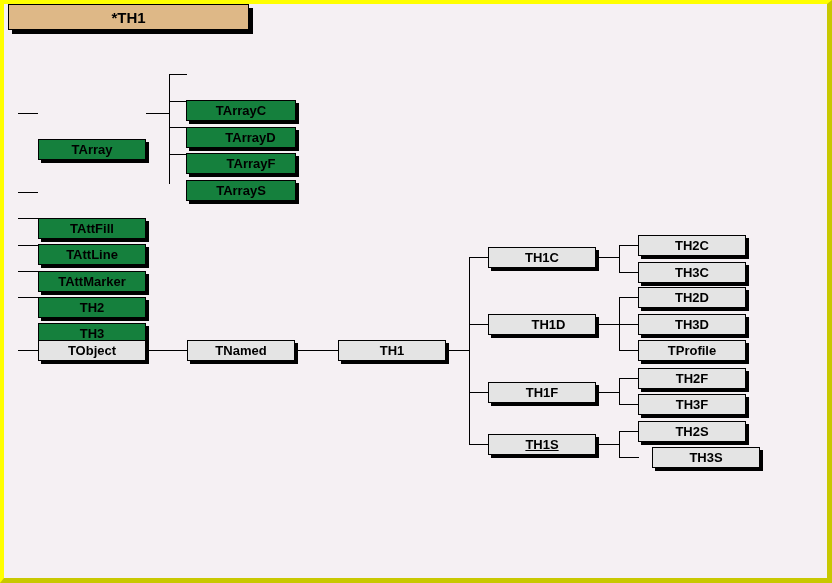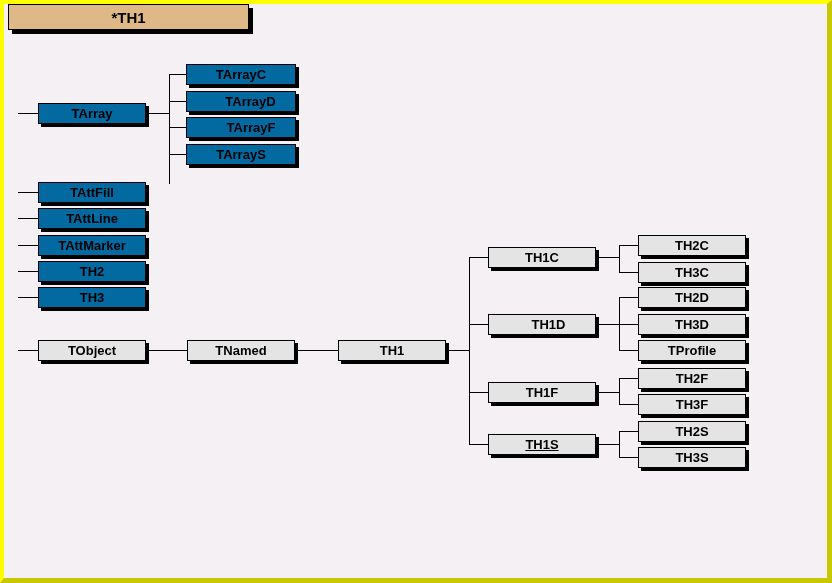--- a/index.html
+++ b/index.html
@@ -50,21 +50,21 @@
     box-sizing: border-box;
     box-shadow: 3px 3px 0 #000000;
     display: flex;
     align-items: center;
     justify-content: center;
     font-size: 13px;
     font-weight: bold;
     color: #000000;
     white-space: nowrap;
   }
-  .node.green  { background: #0369a1; }
+  .node.green  { background: #15803d; margin-top: 36px; }
   .node.gray   { background: #e4e4e4; }
   
   .hline {
     position: absolute;
     height: 1px;
     background: #000000;
   }
   .vline {
     position: absolute;
     width: 1px;
@@ -204,17 +204,17 @@
   <div class="node gray" style="left:484px; top:430px; width:108px;text-decoration:underline;">
     <span>TH1S</span>
   </div>
   <div class="hline" style="left:592px; top:440px; width:24px;"></div>
   <div class="vline" style="left:615px; top:427px; height:26px;"></div>
   <div class="hline" style="left:615px; top:427px; width:20px;"></div>
   <div class="node gray" style="left:634px; top:417px; width:108px;">
     <span>TH2S</span>
   </div>
   <div class="hline" style="left:615px; top:453px; width:20px;"></div>
-  <div class="node gray" style="left:634px; top:443px; width:108px;">
+  <div class="node gray" style="left:648px; top:443px; width:108px;">
     <span>TH3S</span>
   </div>
 
 </div>
 
 </body></html>

